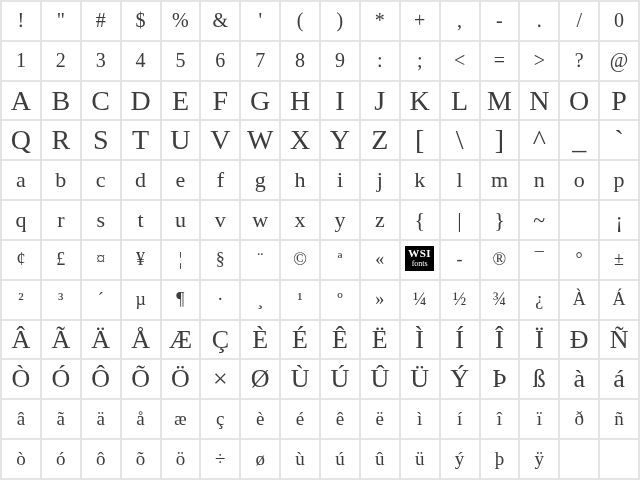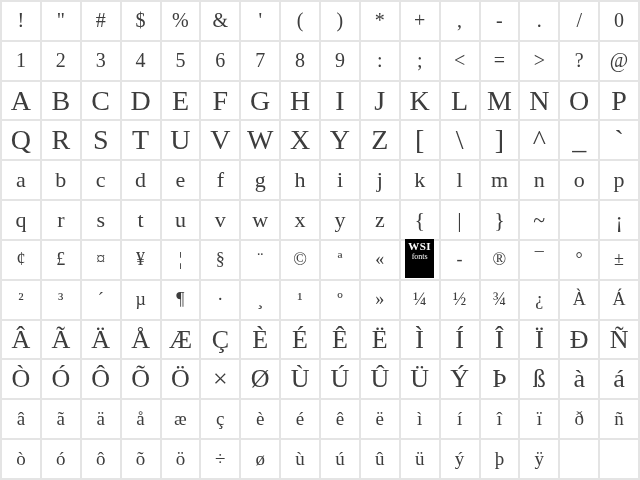--- a/index.html
+++ b/index.html
@@ -32,21 +32,21 @@
   .r2, .r3 { font-size: 28px; }   
   .r4, .r5 { font-size: 22px; }   
   .r6, .r7 { font-size: 18px; }   
   .r8, .r9 { font-size: 26px; }   
   .r10, .r11 { font-size: 19px; } 
   .wsi-logo {
     display: inline-block;
     vertical-align: middle;
     background: var(--logo-bg, #000000);
     color: var(--logo-fg, #ffffff);
-    padding: 2px 3px 17px 3px;
+    padding: 2px 3px 3px 3px;
     line-height: 1;
     margin-top: -4px;
   }
   .wsi-logo .l1 {
     font-size: 11px;
     font-weight: bold;
     letter-spacing: 0.5px;
     line-height: 1;
   }
   .wsi-logo .l2 {

